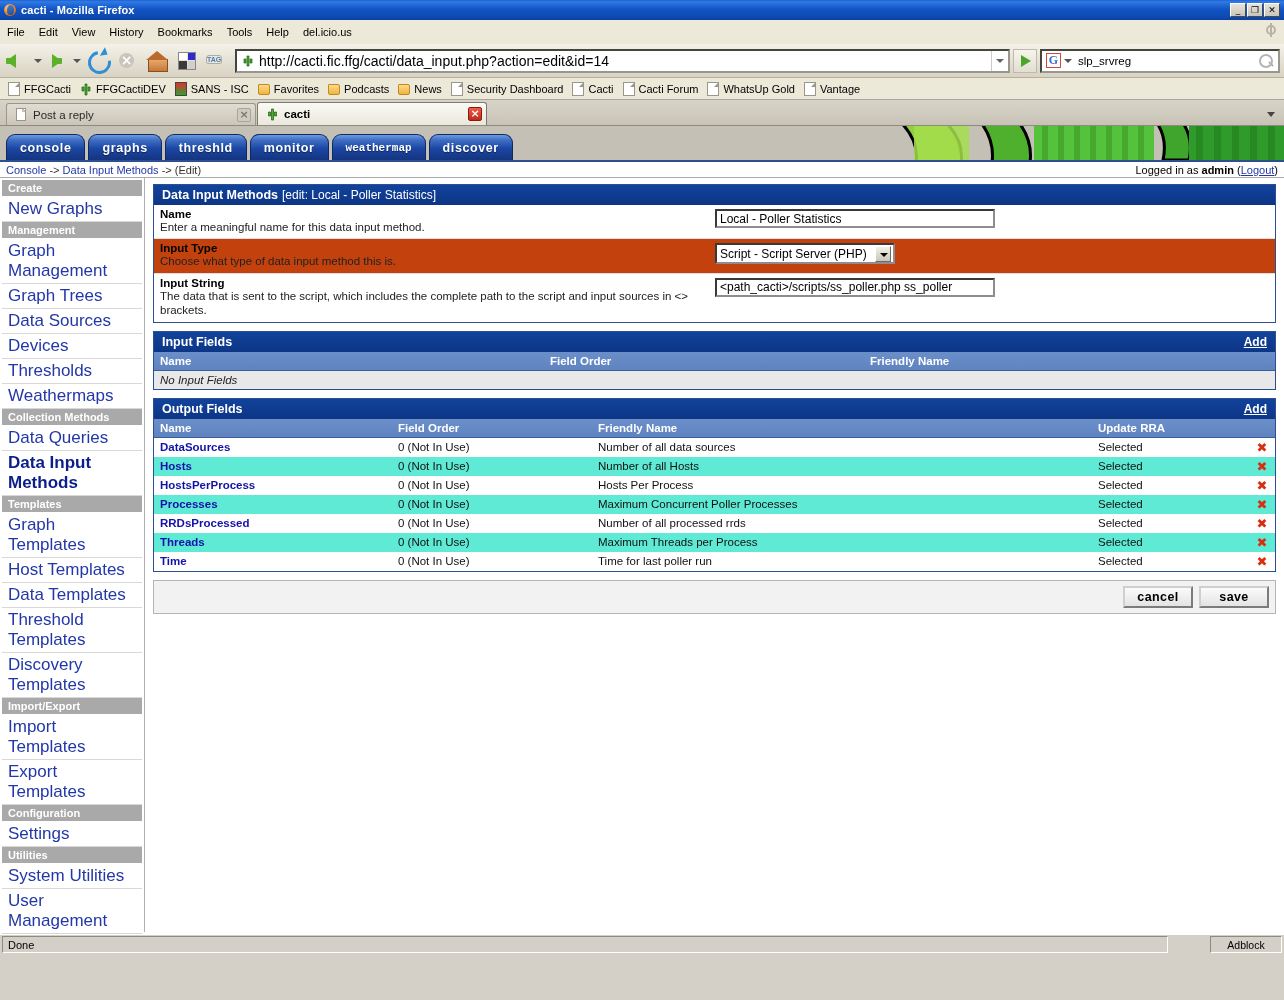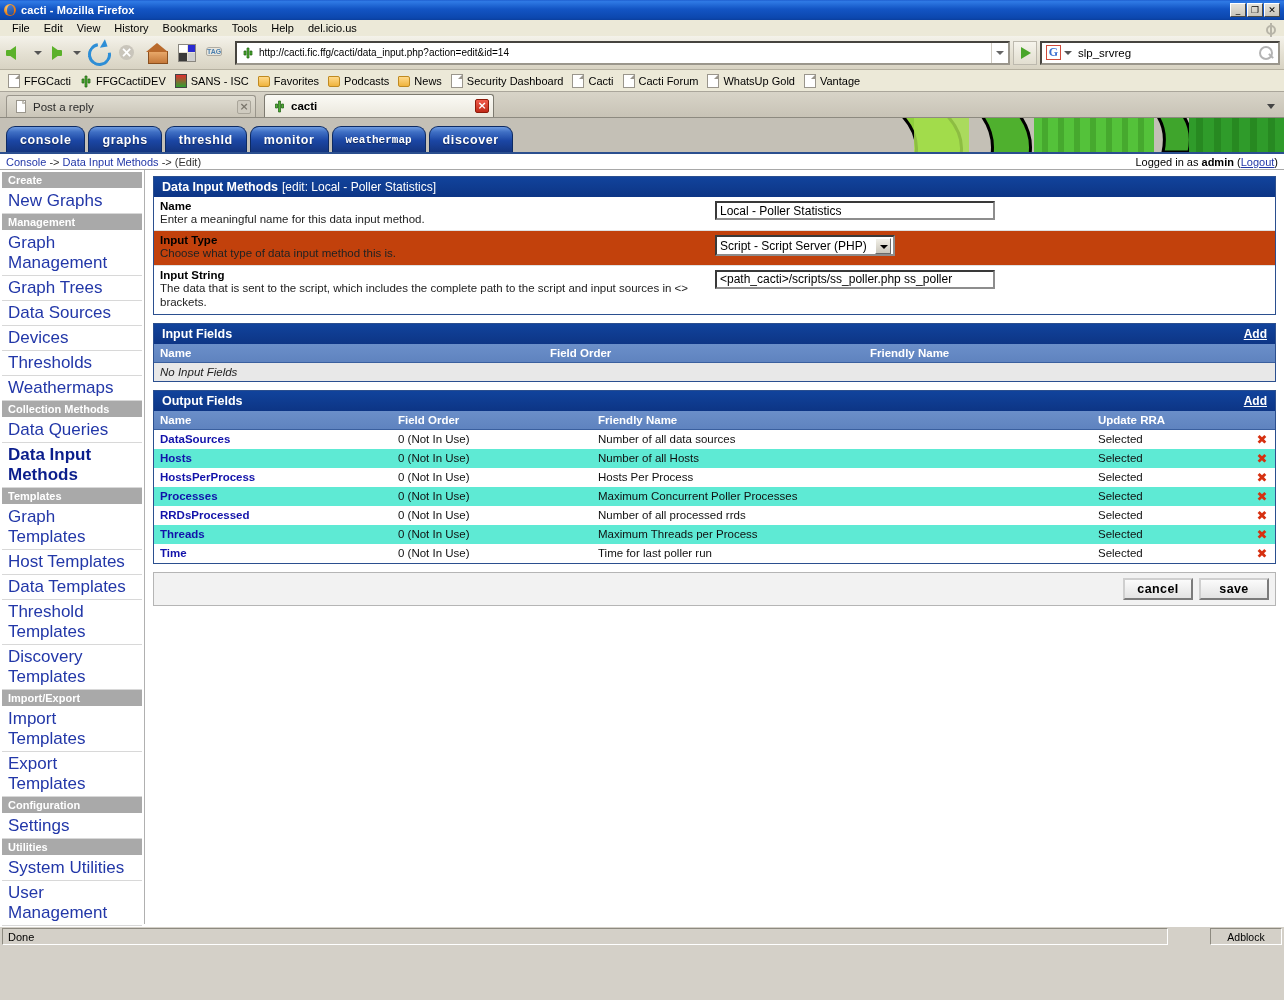--- a/index.html
+++ b/index.html
@@ -40,22 +40,22 @@
     width: 16px; height: 14px;
     background: linear-gradient(180deg,#e6e3da 0%, #c9c5ba 100%);
     border: 1px solid #fff; border-right-color:#4a4a4a; border-bottom-color:#4a4a4a;
     position: relative;
   }
   .tb-btn i { position:absolute; color:#000; font-style:normal; font-size:9px;
     left:0; right:0; top:-1px; text-align:center; line-height:14px; font-family:"DejaVu Sans",sans-serif;}
 
   
   .menubar {
-    height: 16px; background: #ece9d8;
-    display: flex; align-items: center; padding-left: 5px;
+    height: 24px; background: #ece9d8;
+    display: flex; align-items: center; 
     border-bottom: 1px solid #ece9d8;
     position: relative;
   }
   .menu-item { padding: 2px 7px; font-size: 11px; color: #000; }
   .menu-right-icon {
     position:absolute; right: 6px; top: 3px;
     width: 14px; height: 14px; opacity: .55;
   }
   .menu-right-icon::before {
     content:""; position:absolute; inset:2px;
@@ -133,21 +133,21 @@
     font-size:7px; font-weight:bold; color:#4a7fae; text-align:center; line-height:26px;
     font-style:normal;
   }
   .urlbar {
     flex: 1; height: 24px; margin: 0 3px;
     background: #fff; border: 2px inset #9a968c;
     display: flex; align-items: center; padding: 0 2px;
   }
   .url-fav { width: 14px; height: 14px; margin: 0 4px 0 2px; flex:none; position:relative;}
   .cactus-mini { width:100%; height:100%; }
-  .url-text { flex:1; font-size: 10px; color:#000; white-space:nowrap; overflow:hidden;}
+  .url-text { flex:1; font-size: 14px; color:#000; white-space:nowrap; overflow:hidden;}
   .url-drop { width: 15px; height:20px; position: relative; border-left:1px solid #cfcbc2;}
   .url-drop::after{ content:""; position:absolute; left:4px; top:8px;
     border-left:4px solid transparent;border-right:4px solid transparent;border-top:4px solid #666;}
   .go-btn { width: 24px; height: 24px; position: relative; flex:none;
     border:1px solid #bdb9ae; background: linear-gradient(180deg,#f6f4ec,#e2ded0); }
   .go-btn::after {
     content:""; position:absolute; left:7px; top:5px; width:0;height:0;
     border-top:6px solid transparent;border-bottom:6px solid transparent;border-left:10px solid #4aa52a;
   }
   .searchbar {
@@ -188,21 +188,21 @@
 
   
   .tabbar {
     height: 26px; background: linear-gradient(180deg,#d8d4c8,#c8c3b6);
     display: flex; align-items: flex-end; padding-left: 6px;
     border-bottom: 1px solid #8d8a80;
     position: relative;
   }
   .tab {
     height: 22px; display:flex; align-items:center;
-    padding: 0 4px 0 8px; margin-right: 8px;
+    padding: 0 4px 0 8px; margin-right: 1px;
     border: 1px solid #9a968c; border-bottom:none;
     border-radius: 3px 3px 0 0;
     font-size: 11.5px;
   }
   .tab.inactive { background: linear-gradient(180deg,#e0ddd2,#cac5b8); color:#2a2a2a; width:250px;}
   .tab.active { background: linear-gradient(180deg,#fbfaf5,#eae7dc); color:#000; font-weight:bold; width:230px;
     height:23px; border-color:#7d7a70; }
   .tab-ico { width:13px;height:13px;margin-right:5px;flex:none;position:relative;}
   .tab-lbl { flex:1; white-space:nowrap; overflow:hidden; }
   .tab-x { width:14px;height:14px; position:relative; flex:none; }

